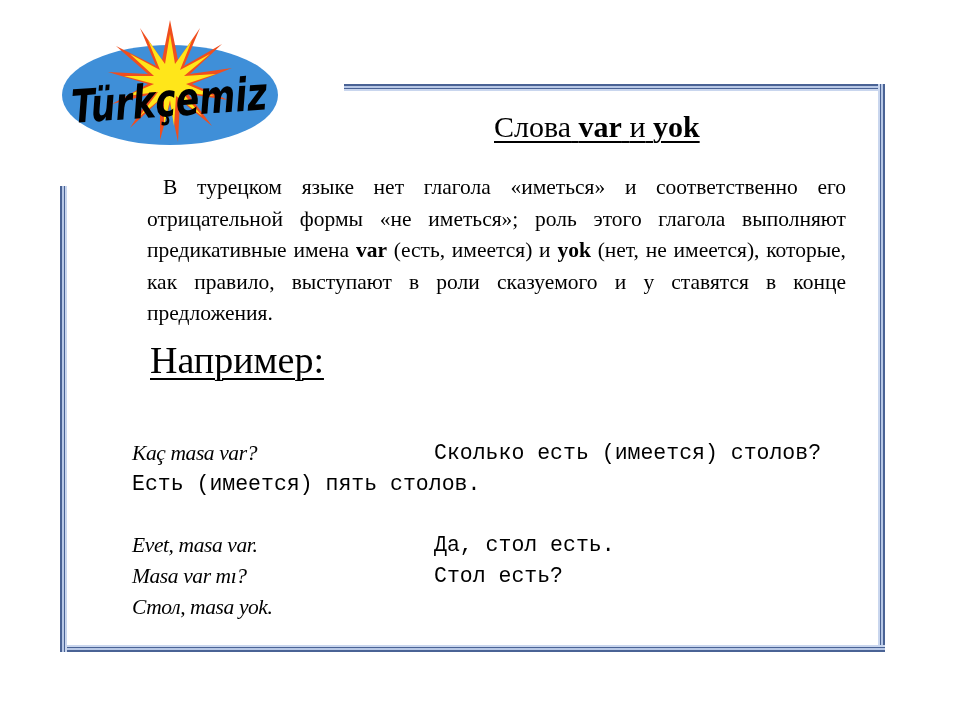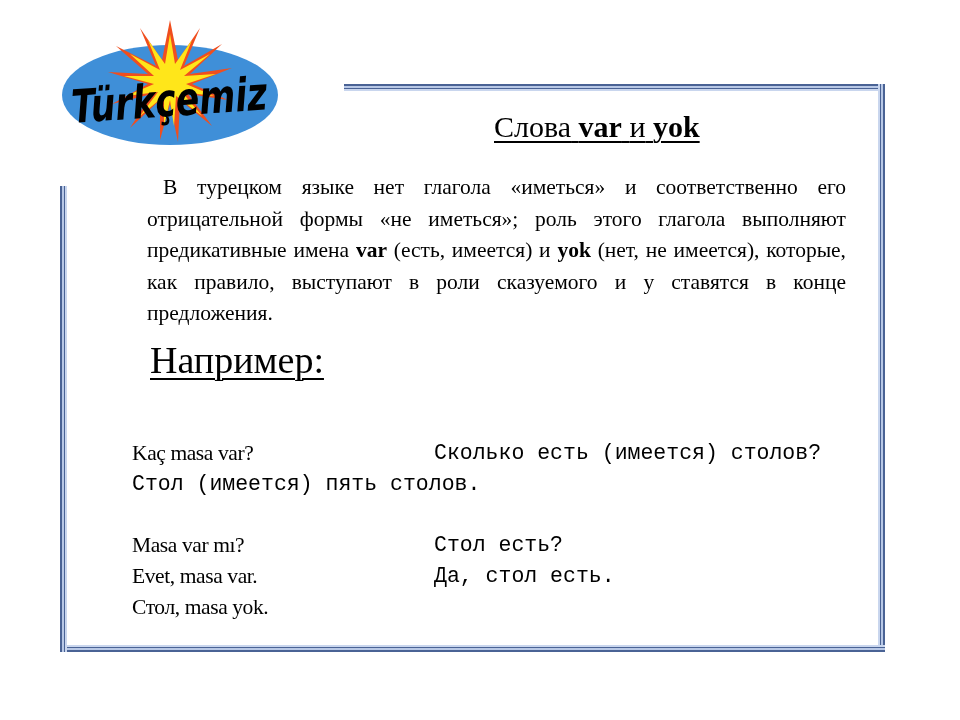--- a/index.html
+++ b/index.html
@@ -65,21 +65,21 @@
   .example-heading {
     position: absolute; left: 150px; top: 338px;
     font-size: 38px; line-height: 44px;
     text-decoration: underline; text-decoration-thickness: 2px;
     text-underline-offset: 5px;
   }
 
   .examples { position: absolute; left: 132px; top: 438px; width: 720px; }
   .ex-row { height: 31px; display: flex; font-size: 21.5px; line-height: 31px; }
   .ex-row.gap { height: 30px; }
-  .ex-tr { width: 302px; white-space: nowrap; letter-spacing: -0.4px; }
+  .ex-tr { width: 302px; font-style: italic; white-space: nowrap; letter-spacing: -0.4px; }
   .ex-ru { white-space: nowrap; font-family: Liberation Mono, monospace; }
 </style>
 </head>
 <body>
 
 <div class="frame-seg hline" style="left:344px; top:84px; width:541px;"></div>
 <div class="frame-seg vline-r" style="left:878px; top:84px; height:568px;"></div>
 <div class="frame-seg hline-b" style="left:60px; top:645px; width:825px;"></div>
 <div class="frame-seg vline" style="left:60px; top:186px; height:466px;"></div>
 
@@ -104,30 +104,30 @@
 <div class="intro"><span>В турецком языке нет глагола «иметься» и соответственно его отрицательной формы «не иметься»; роль этого глагола выполняют предикативные имена </span><b>var</b><span> (есть, имеется) и </span><b>yok</b><span> (нет, не имеется), которые, как правило, выступают в роли сказуемого и у ставятся в конце предложения.</span></div>
 
 <div class="example-heading">Например:</div>
 
 <div class="examples">
   <div class="ex-row">
     <span class="ex-tr">Kaç masa var?</span>
     <span class="ex-ru">Сколько есть (имеется) столов?</span>
   </div>
   <div class="ex-row">
-    <span class="ex-ru">Стол (имеется) пять столов.</span>
+    <span class="ex-ru">Есть (имеется) пять столов.</span>
   </div>
   <div class="ex-row gap">
     <span class="ex-tr"></span>
     <span class="ex-ru"></span>
   </div>
   <div class="ex-row">
+    <span class="ex-tr">Evet, masa var.</span>
+    <span class="ex-ru">Да, стол есть.</span>
+  </div>
+  <div class="ex-row">
     <span class="ex-tr">Masa var mı?</span>
     <span class="ex-ru">Стол есть?</span>
-  </div>
-  <div class="ex-row">
-    <span class="ex-tr">Evet, masa var.</span>
-    <span class="ex-ru">Да, стол есть.</span>
   </div>
   <div class="ex-row">
     <span class="ex-tr">Стол, masa yok.</span>
   </div>
 </div>
 
 </body></html>

